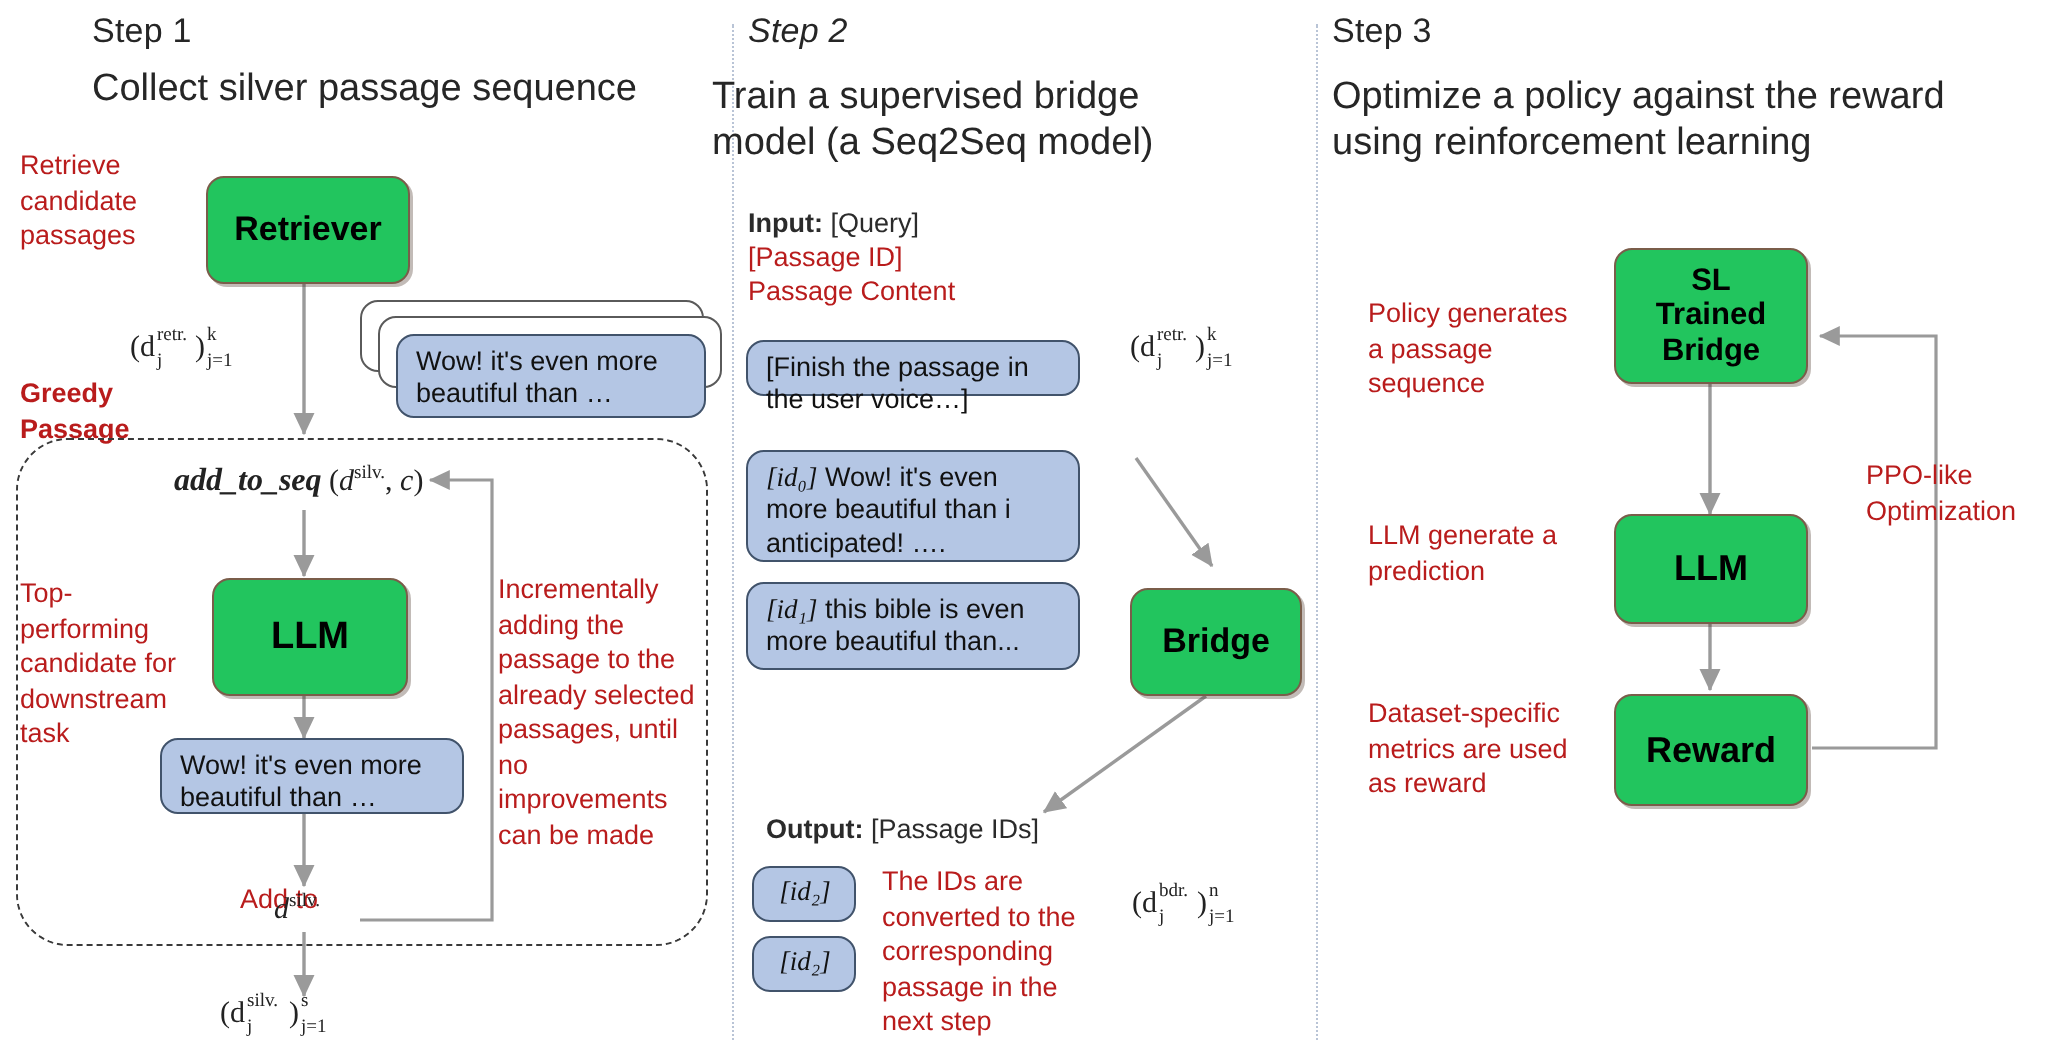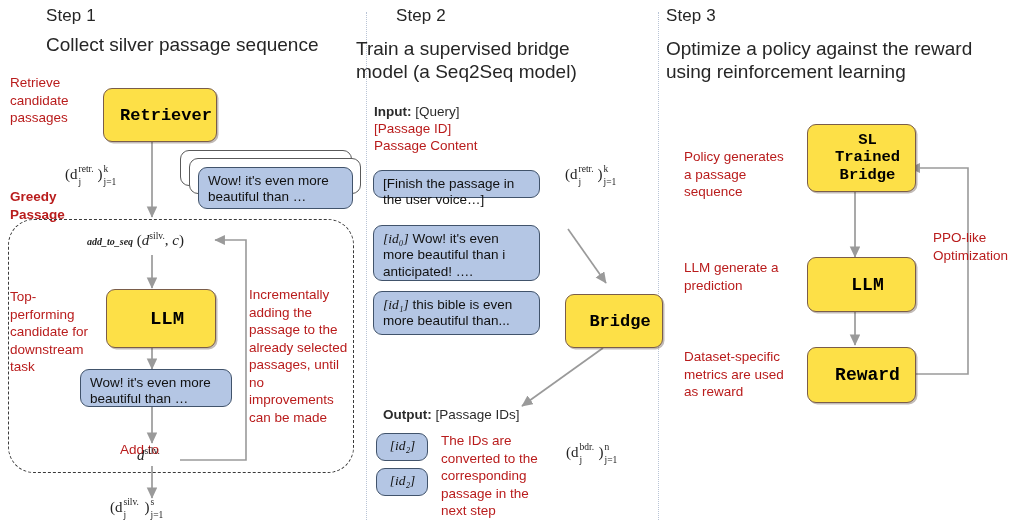--- a/index.html
+++ b/index.html
@@ -11,25 +11,24 @@
   
   .step-label{font-size:17px;color:#262626;letter-spacing:.1px;}
   .step-title{font-size:19px;color:#262626;line-height:1.22;}
   .note{font-size:13.5px;color:#b91c1c;line-height:1.30;}
   .note-b{font-size:13.5px;color:#2b2b2b;line-height:1.30;}
   .note-b b{font-weight:bold;}
   .bold{font-weight:bold;}
 
   
   .pbox{
-    background:#fde047;border:1.2px solid #7a5d4a;border-radius:9px;
+    background:#22c55e;border:1.2px solid #7a5d4a;border-radius:9px;
     display:flex;align-items:center;justify-content:center;text-align:center;
     font-weight:bold;color:#000;box-shadow:1.5px 1.5px 0 rgba(80,60,50,.35);
-    font-family:Liberation Mono, monospace;
-    padding-left:12px;
+    font-family:Liberation Sans, sans-serif;
   }
 
   
   .bcard{
     background:#B4C6E4;border:1.3px solid #41536b;border-radius:9px;
     font-size:13.5px;line-height:1.22;color:#111;
     padding:5px 8px 6px 9px;box-sizing:border-box;
     font-family:"Liberation Sans",sans-serif;
   }
   .ghost{
@@ -111,21 +110,21 @@
   <div class="abs ghost" style="left:180px;top:150px;width:170px;height:34px;"></div>
   <div class="abs ghost" style="left:189px;top:158px;width:170px;height:34px;"></div>
   <div class="abs bcard" style="left:198px;top:167px;width:155px;height:42px;">Wow! it's even more beautiful than …</div>
 
   <div class="abs note bold" style="left:10px;top:188px;width:86px;white-space:pre-line;">Greedy
 Passage</div>
 
   <div class="abs dashbox" style="left:8px;top:219px;width:344px;height:252px;"></div>
 
   <div class="abs math" style="left:87px;top:232px;">
-    <b class="mitalic" style="font-size:10px;">add_to_seq</b> (<span class="mitalic">d</span><sup class="m">silv.</sup>, <span class="mitalic">c</span>)
+    <b class="mitalic" style="font-size:16px;">add_to_seq</b> (<span class="mitalic">d</span><sup class="m">silv.</sup>, <span class="mitalic">c</span>)
   </div>
 
   <div class="abs note" style="left:10px;top:288px;width:92px;white-space:pre-line;">Top-
 performing
 candidate for
 downstream
 task</div>
 
   <div class="abs pbox" style="left:106px;top:289px;width:96px;height:57px;font-size:19px;">LLM</div>
 
@@ -143,21 +142,21 @@
   <div class="abs note" style="left:104px;top:441px;margin-left:16px;">Add to</div>
 
   <div class="abs math" style="left:137px;top:447px;">
     <span class="mitalic">d</span><sup class="m">silv.</sup>
   </div>
 
   <div class="abs math" style="left:110px;top:499px;">
     (d<span class="supsub"><sup>silv.</sup><sub>j</sub></span><span style="display:inline-block;width:22px"></span>)<span class="supsub"><sup>s</sup><sub>j=1</sub></span><span style="display:inline-block;width:20px"></span>
   </div>
 
-  <div class="abs step-label" style="left:396px;top:6px;">Step 2</div>
+  <div class="abs step-label" style="left:374px;top:6px;font-style:italic;">Step 2</div>
   <div class="abs step-title" style="left:356px;top:37px;width:232px;">Train a supervised bridge model (a Seq2Seq model)</div>
 
   <div class="abs note-b" style="left:374px;top:103px;">
     <b>Input:</b><span> [Query]</span>
   </div>
   <div class="abs note" style="left:374px;top:120px;">[Passage ID]</div>
   <div class="abs note" style="left:374px;top:137px;">Passage Content</div>
 
   <div class="abs bcard" style="left:373px;top:170px;width:167px;height:28px;">[Finish the passage in the user voice…]</div>
 

